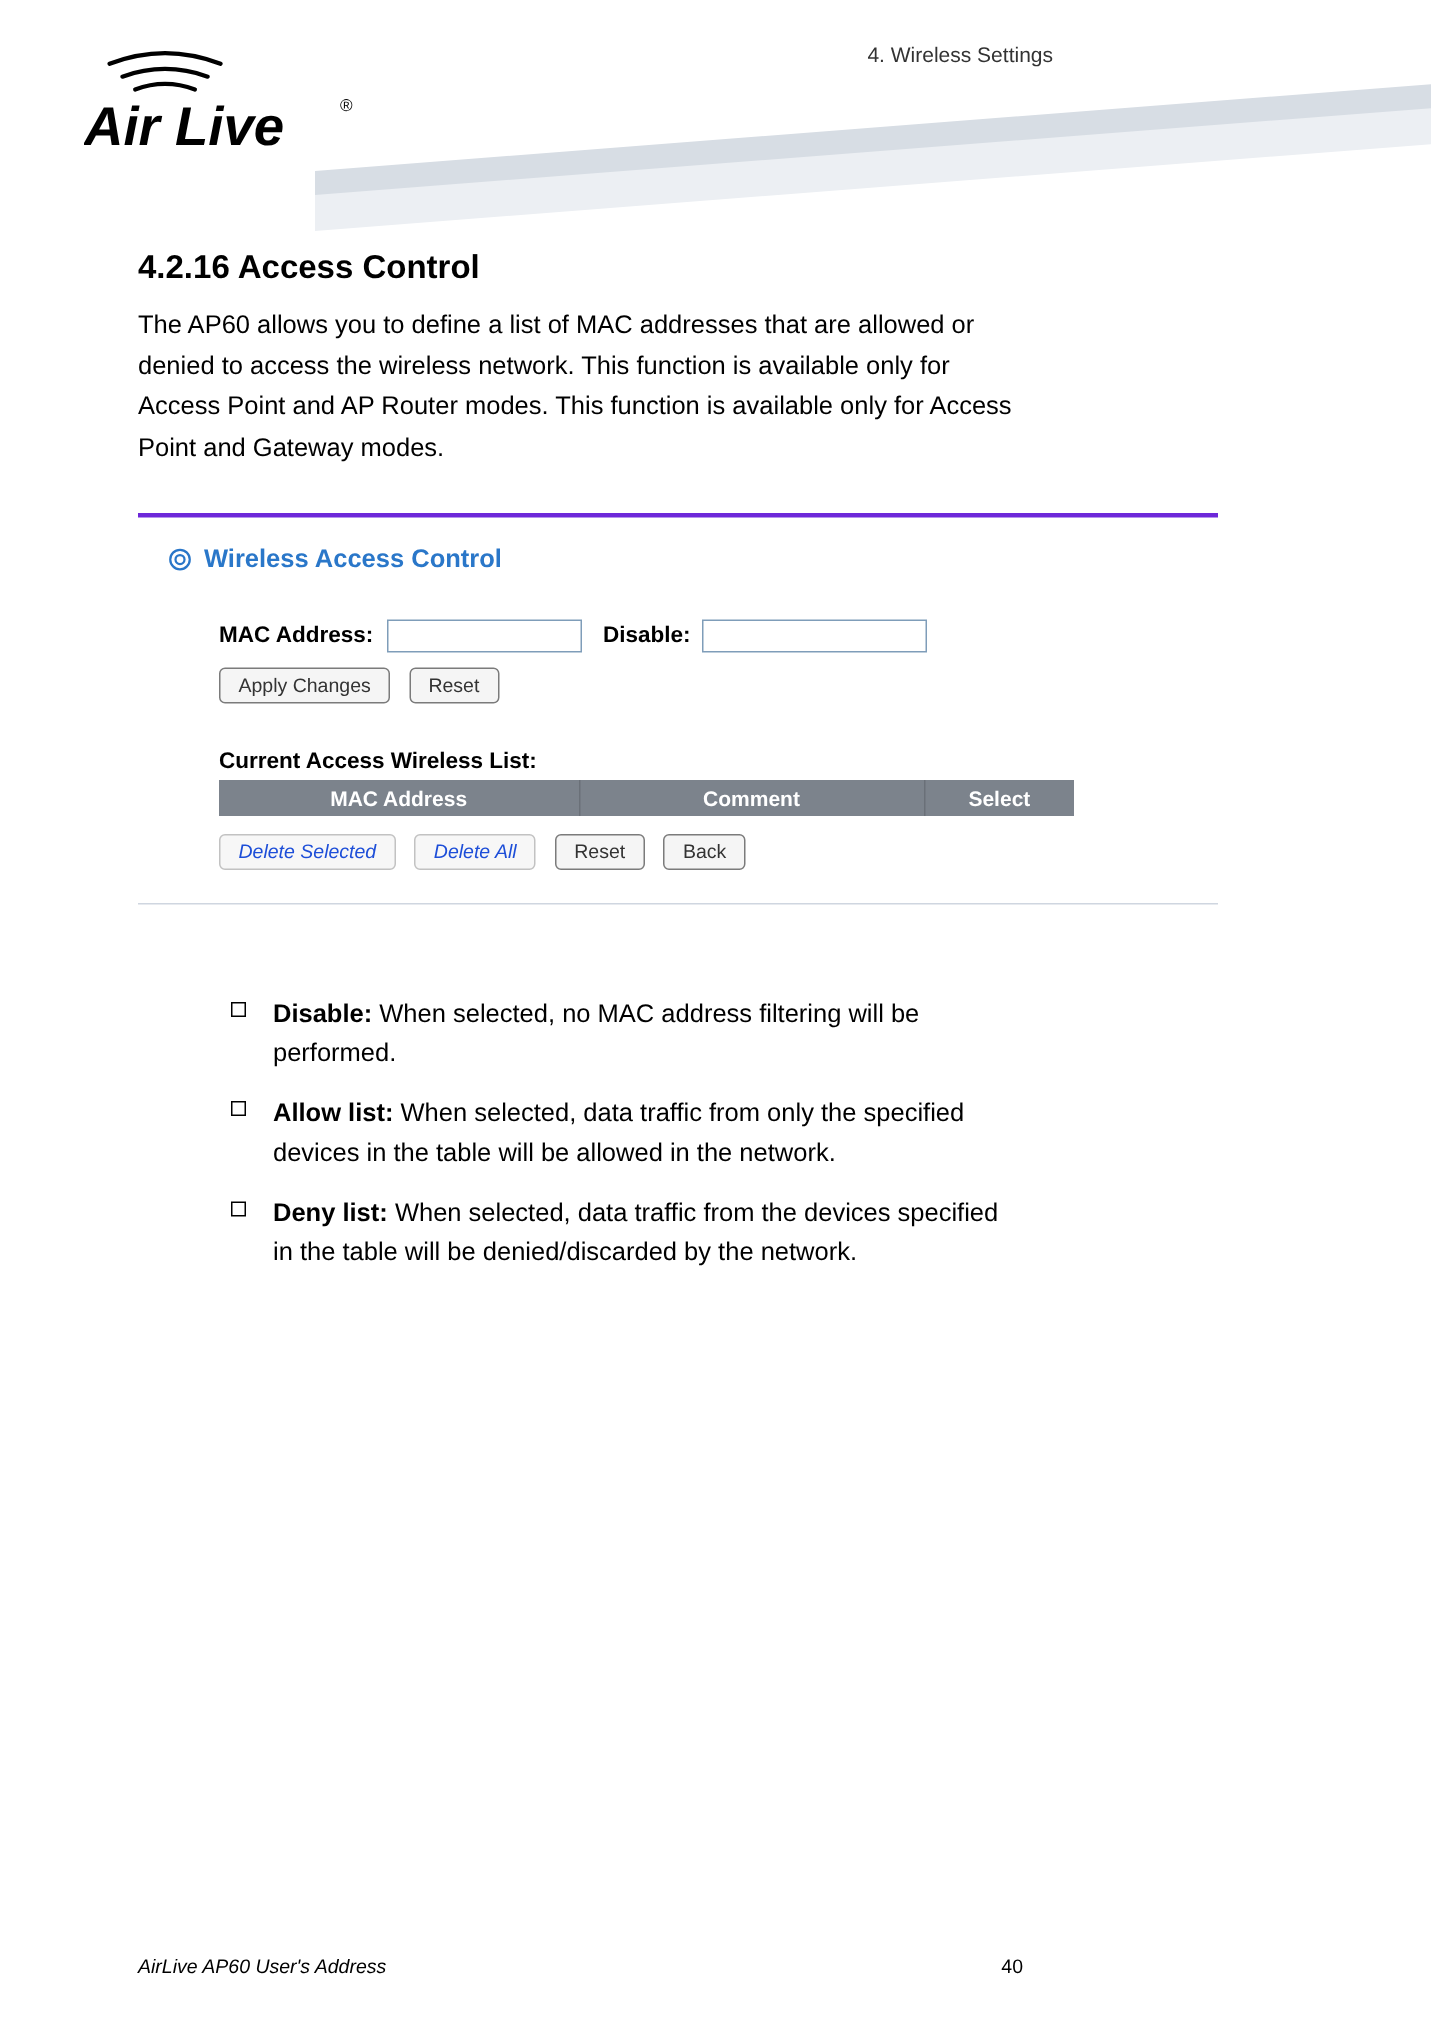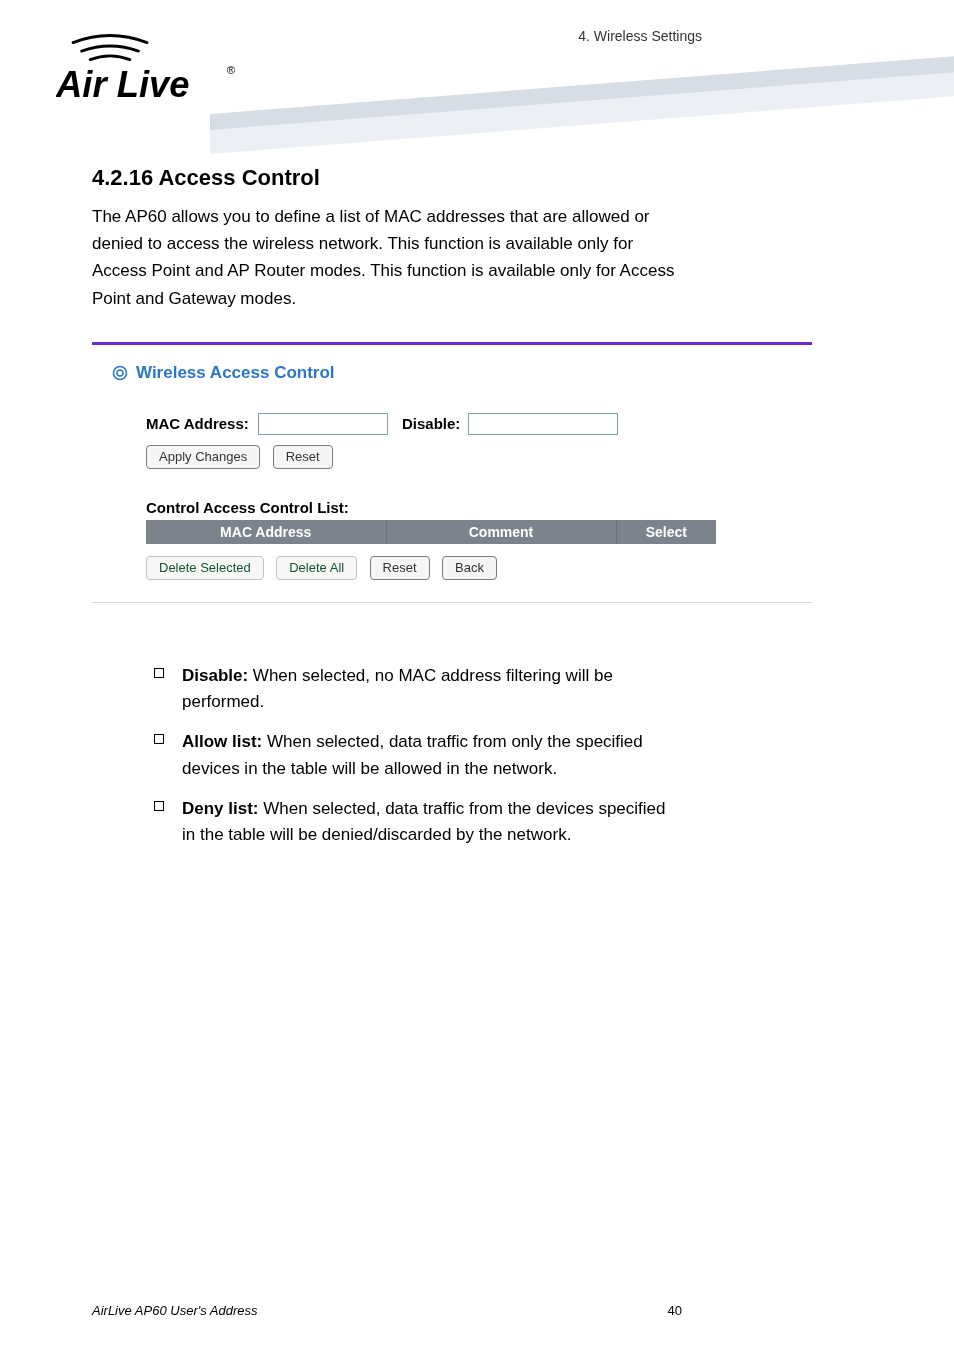--- a/index.html
+++ b/index.html
@@ -60,21 +60,21 @@
 
   .btn {
     display: inline-flex; align-items: center; justify-content: center;
     height: 24px; padding: 0 12px;
     font-size: 13px; color: #333;
     background: #f5f5f5;
     border: 1px solid #7b7b7b;
     border-radius: 4px;
     margin-right: 8px;
   }
-  .btn.disabled { color: #14532d; border-color: #c2c2c2; background: #f7f7f7; }
+  .btn.disabled { color: #1d4ed8; border-color: #c2c2c2; background: #f7f7f7; font-style: italic; }
 
   .btn-row { margin-top: 10px; }
 
   .list-title { font-size: 15px; font-weight: bold; margin-top: 30px; margin-bottom: 4px; }
 
   table.acl { width: 570px; border-collapse: collapse; }
   table.acl th {
     background: #7c838c; color: #fff; font-size: 14px; font-weight: bold;
     height: 24px; padding: 2px 8px; text-align: center;
     border-right: 1px solid #6a7078;
@@ -143,21 +143,21 @@
           <span style="width:14px"></span>
           <span class="form-label2">Disable:</span>
           <span class="text-input" style="width:150px"></span>
         </div>
 
         <div class="btn-row">
           <span class="btn">Apply Changes</span>
           <span class="btn">Reset</span>
         </div>
 
-        <div class="list-title">Control Access Control List:</div>
+        <div class="list-title">Current Access Wireless List:</div>
         <table class="acl">
           <thead>
             <tr>
               <th class="col-mac">MAC Address</th>
               <th class="col-comment">Comment</th>
               <th class="col-select">Select</th>
             </tr>
           </thead>
         </table>
 

